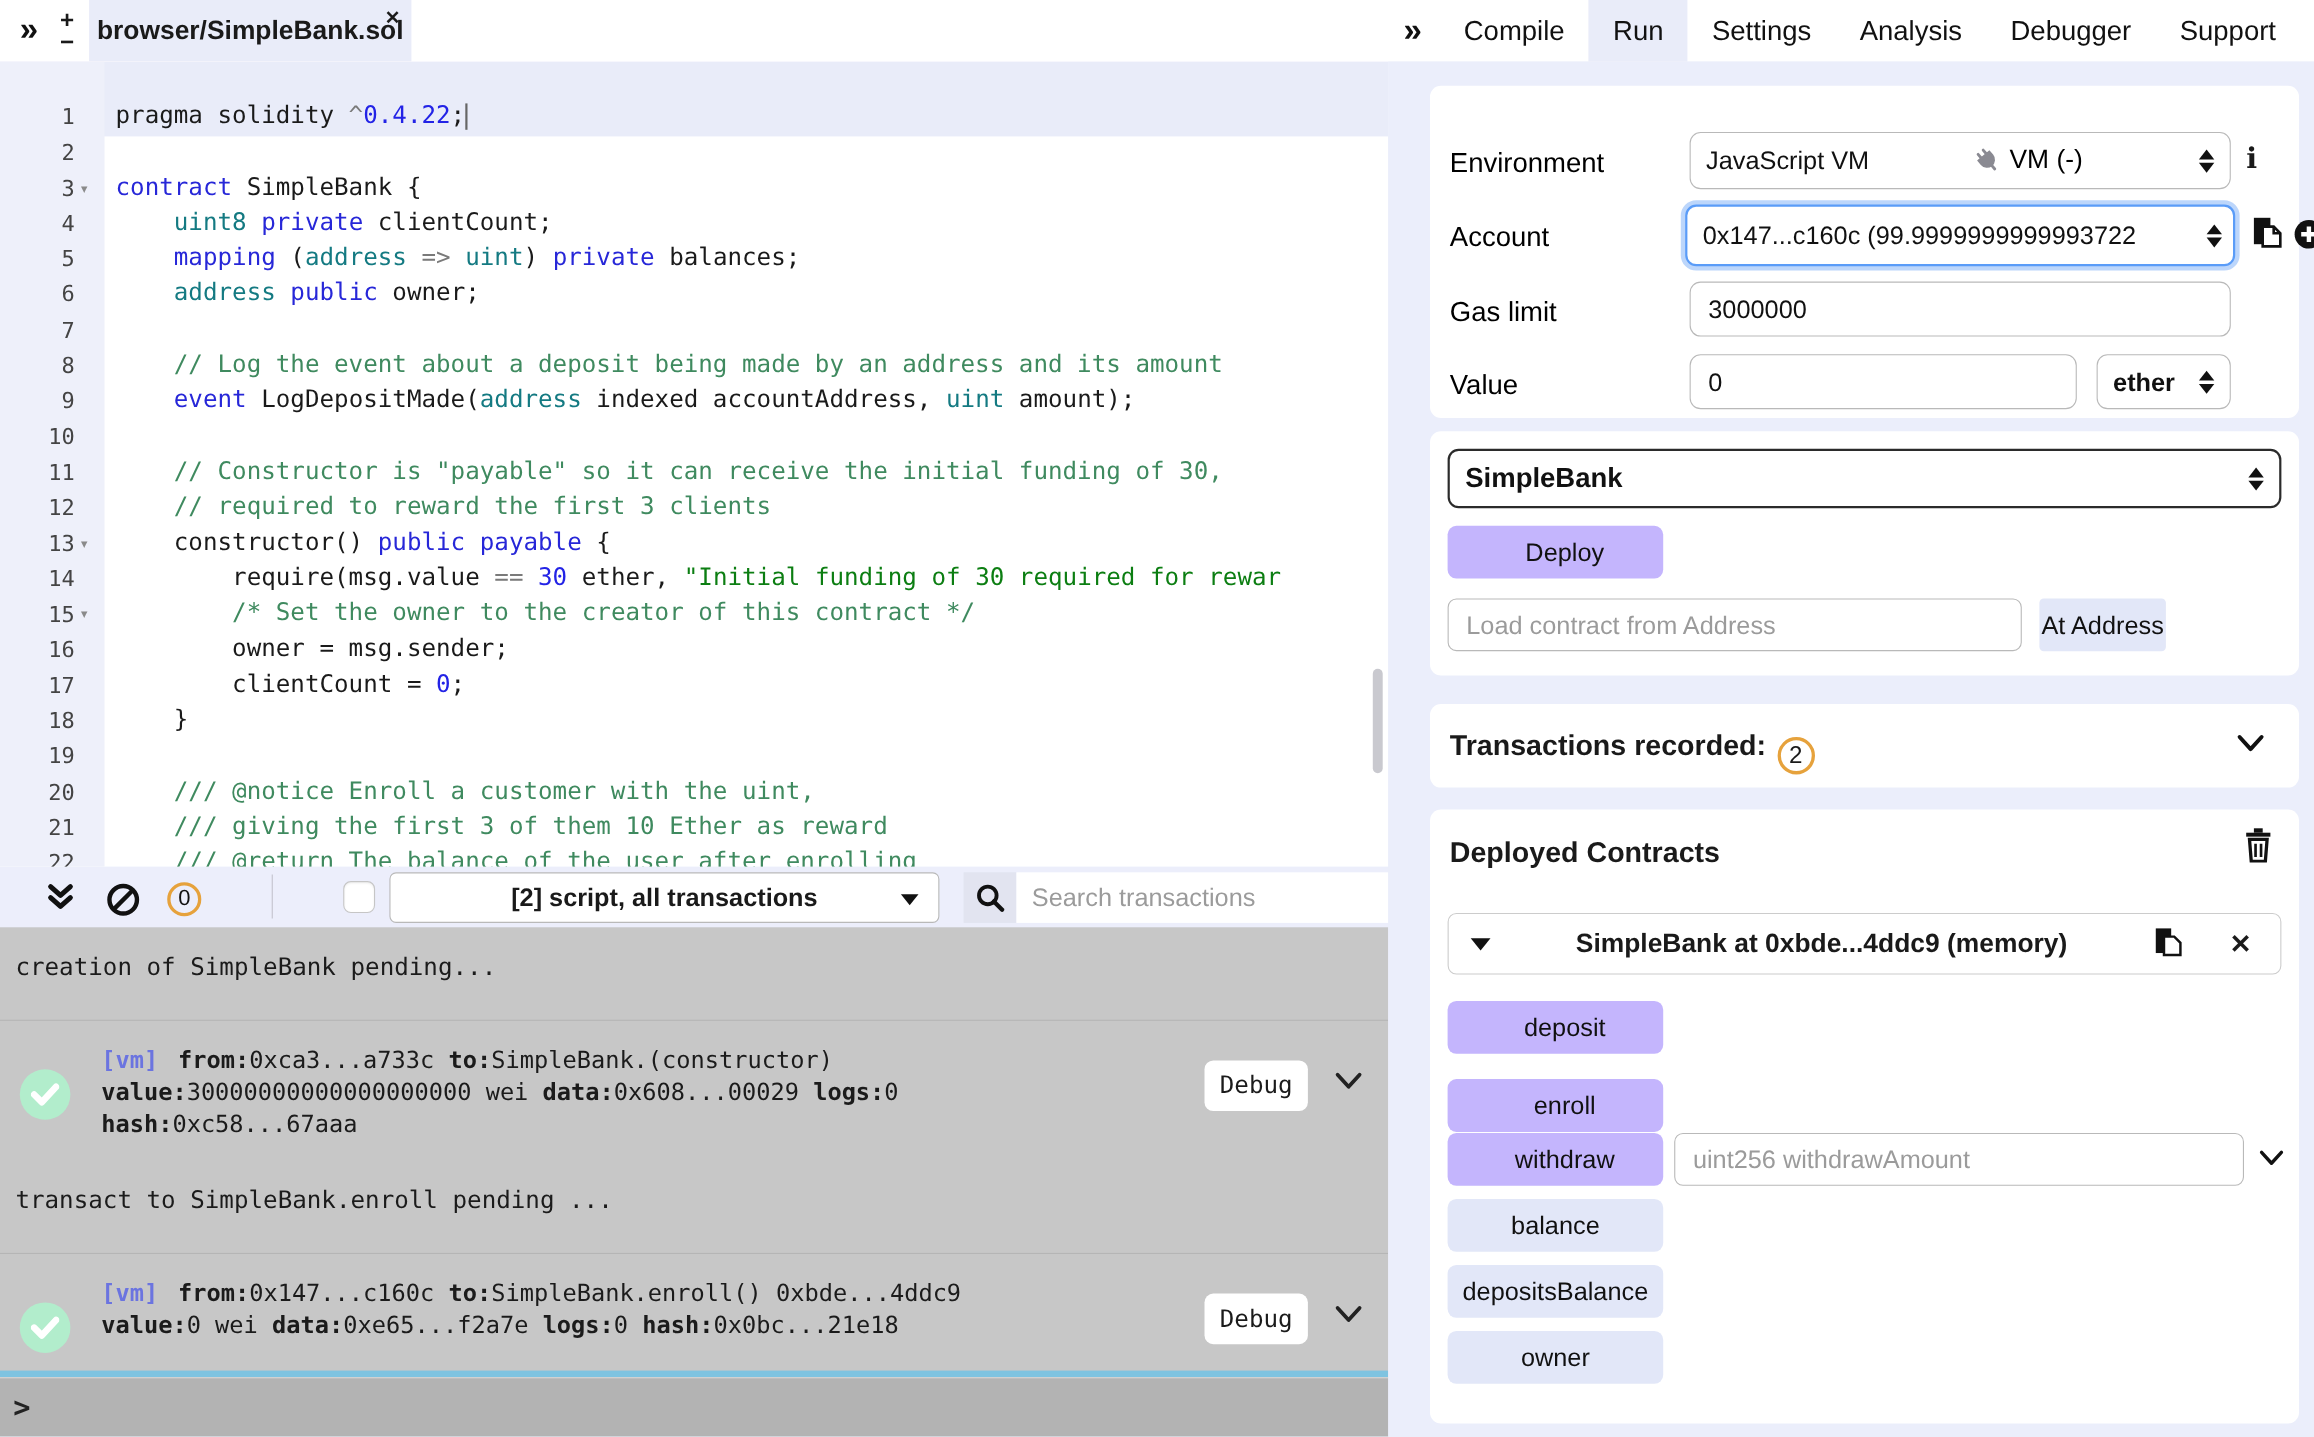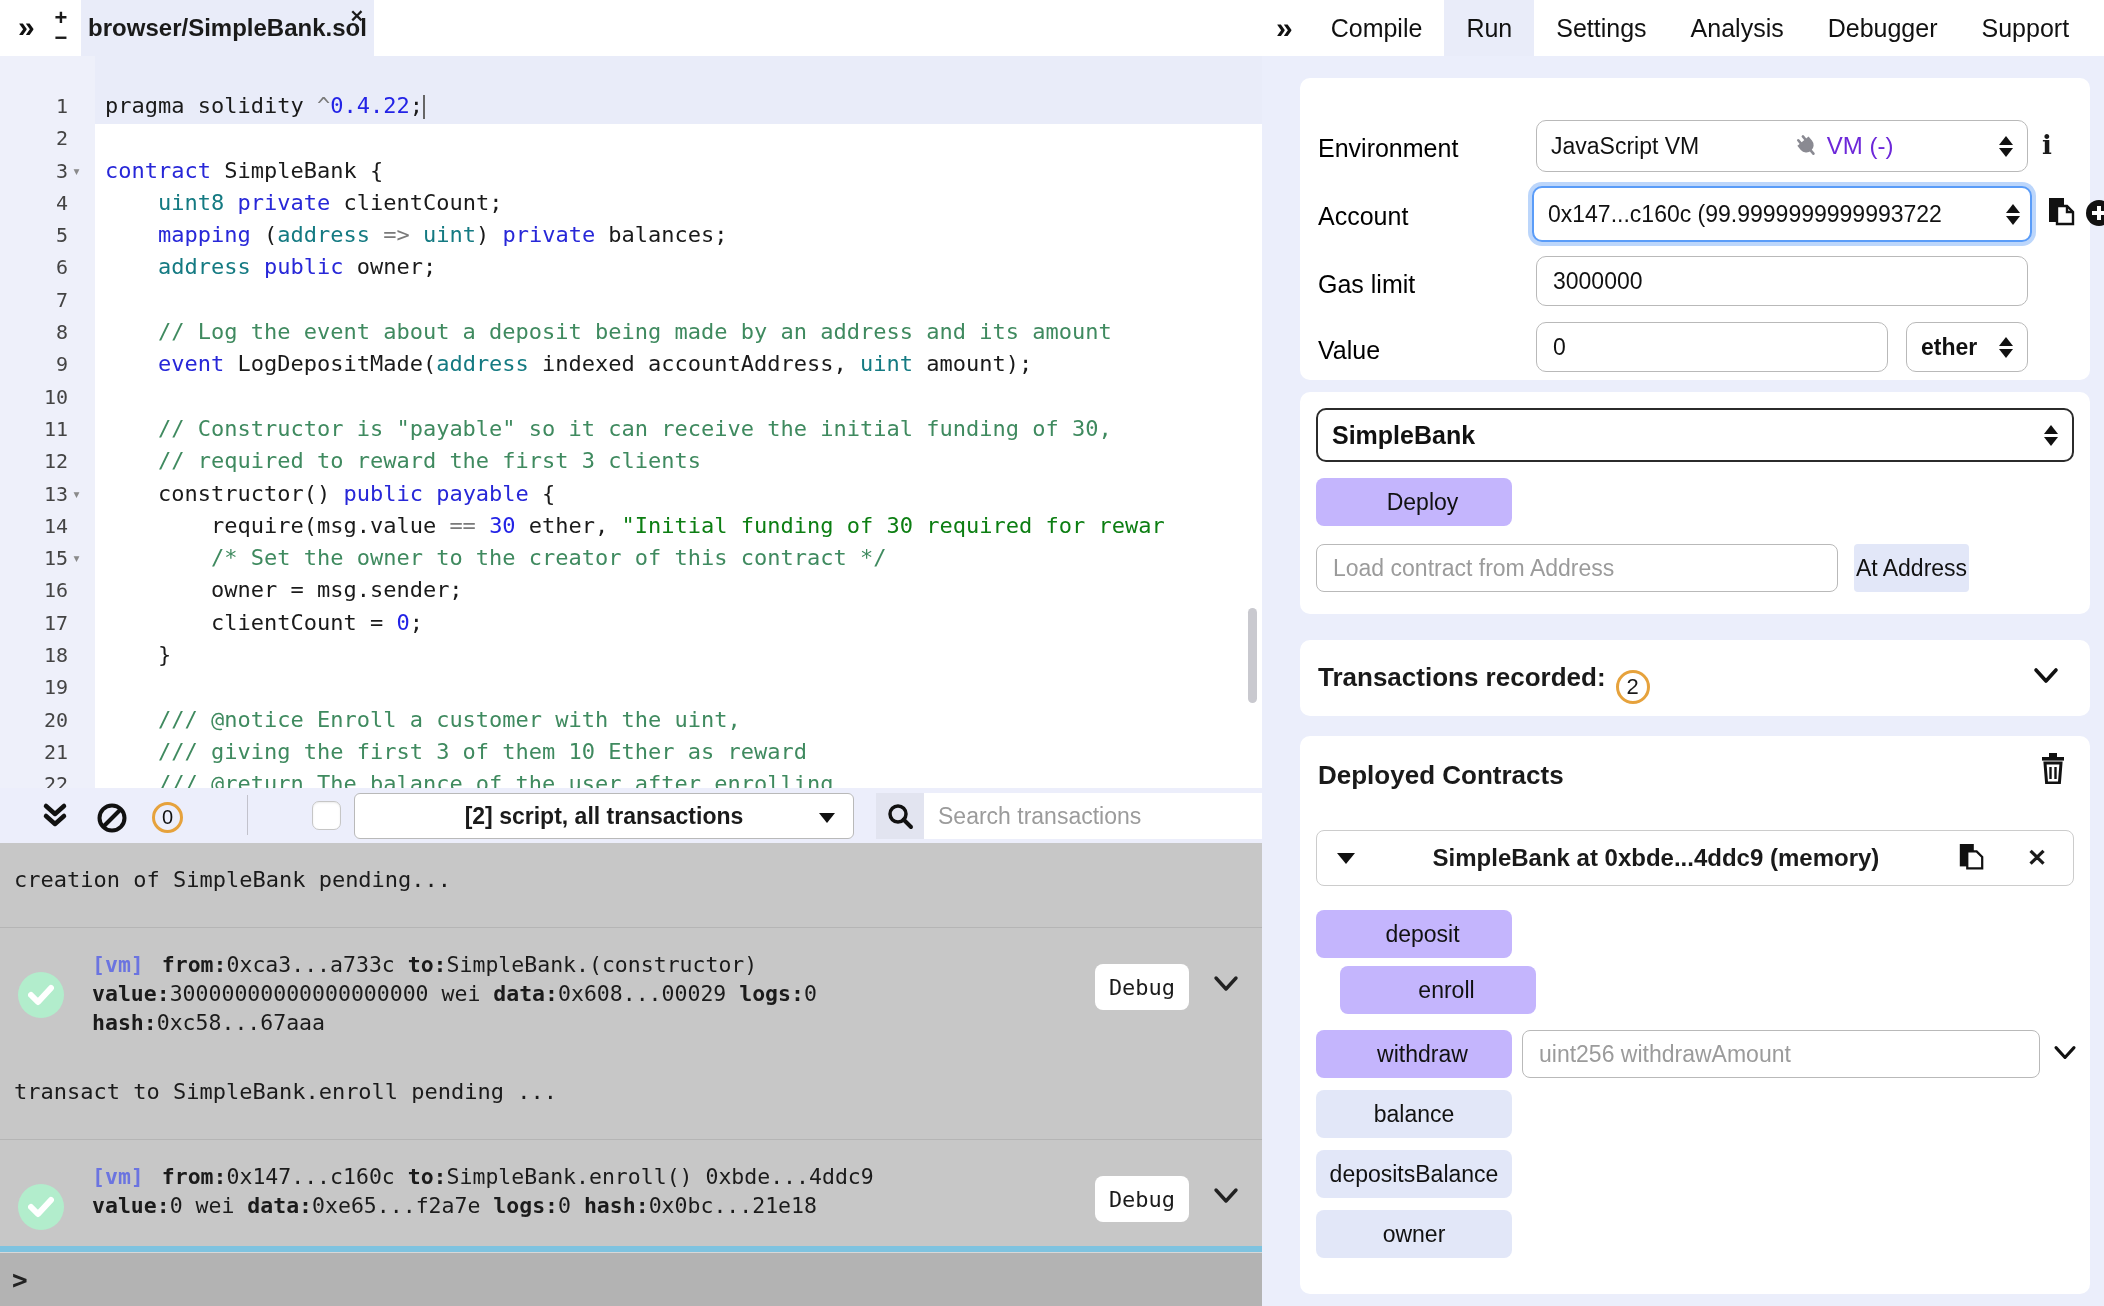--- a/index.html
+++ b/index.html
@@ -69,21 +69,21 @@
   #run-panel { left:1262px; top:56px; width:842px; height:1250px; background:#ebeefb; }
   .card { position:absolute; left:38px; width:790px; background:#fff; border-radius:10px; }
   .row-label { position:absolute; left:18px; font-size:25px; color:#000000; }
   .sel, .inp { position:absolute; background:#fff; border:1px solid #b9b9b9; border-radius:10px; font-size:23px; color:#111; }
   .sel { display:flex; align-items:center; padding:0 14px; }
   .inp { padding:0 16px; outline:none; }
   .inp::placeholder { color:#9b9b9b; }
   .spinner { margin-left:auto; display:flex; flex-direction:column; gap:3px; align-items:center; }
   .spinner .up { width:0;height:0;border-left:7px solid transparent;border-right:7px solid transparent;border-bottom:9px solid #111; }
   .spinner .dn { width:0;height:0;border-left:7px solid transparent;border-right:7px solid transparent;border-top:9px solid #111; }
-  .muted { color:#6d28d9; }
+  .muted { color:#000000; }
   .focus-ring { border:2px solid #5a9cf8 !important; box-shadow:0 0 0 4px #bcd6fb; }
   .btn { position:absolute; display:flex; align-items:center; justify-content:center; font-size:23px; color:#111; border-radius:8px; }
   .btn.pink { background:#c4b5fd;padding-left:17px; }
   .btn.lav { background:#e2e7f8; }
   .icon-btn { position:absolute; }
   .info-i { font-family:"DejaVu Serif", serif; font-weight:bold; font-size:26px; }
   .card-heading { position:absolute; left:18px; font-weight:bold; font-size:26px; }
   #instance-row { position:absolute; left:16px; top:94px; width:758px; height:56px; border:1px solid #ccc; border-radius:8px; background:#fff; display:flex; align-items:center; }
   #instance-row .caret { width:0;height:0;border-left:9px solid transparent;border-right:9px solid transparent;border-top:11px solid #111; margin-left:20px; }
   #instance-row .ititle { flex:1; text-align:center; font-weight:bold; font-size:24px; }
@@ -308,21 +308,21 @@
       <svg width="28" height="32" viewBox="0 0 30 34" style="margin-right:42px;">
         <rect x="3" y="2" width="15" height="24" fill="#111"></rect>
         <path d="M11 10 h10 l6 6 v12 h-16 z" fill="#fff" stroke="#111" stroke-width="2.4"></path>
       </svg>
       <span style="font-weight:bold; font-size:24px; margin-right:26px;">✕</span>
     </div>
     <div id="fn-buttons">
         <div class="btn pink" style="left: 16px; top: 174px; width: 196px; height: 48px;">
           <span>deposit</span>
         </div>
-        <div class="btn pink" style="left: 16px; top: 230px; width: 196px; height: 48px; margin-left: 24px;">
+        <div class="btn pink" style="left: 16px; top: 245px; width: 196px; height: 48px;">
           <span>enroll</span>
         </div>
         <div class="btn pink" style="left: 16px; top: 294px; width: 196px; height: 48px;">
           <span>withdraw</span>
         </div>
         <input class="inp" placeholder="uint256 withdrawAmount" style="left: 222px; top: 294px; width: 518px; height: 48px; border-radius: 8px;">
         <span class="icon-btn" style="left: 752px; top: 308px; position: absolute;"><svg width="26" height="18" viewBox="0 0 28 20">
             <polyline points="4,4 14,15 24,4" fill="none" stroke="#111" stroke-width="3.4" stroke-linecap="round" stroke-linejoin="round"></polyline>
           </svg></span>
         <div class="btn lav" style="left: 16px; top: 354px; width: 196px; height: 48px;">

